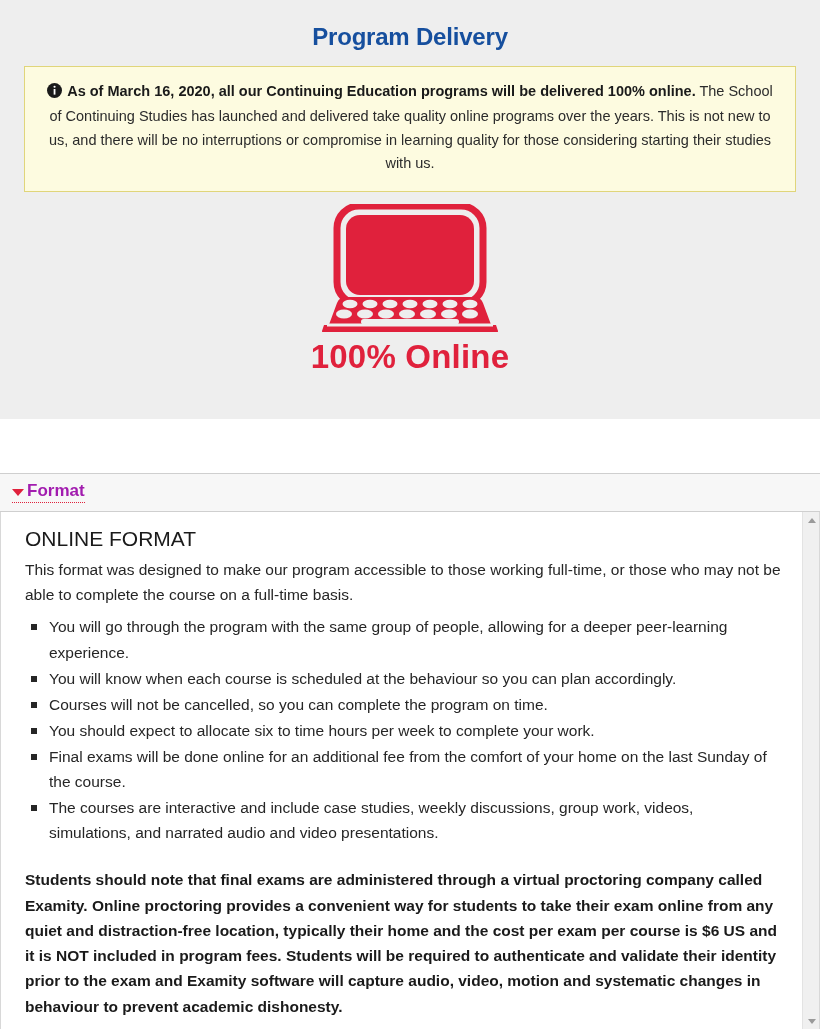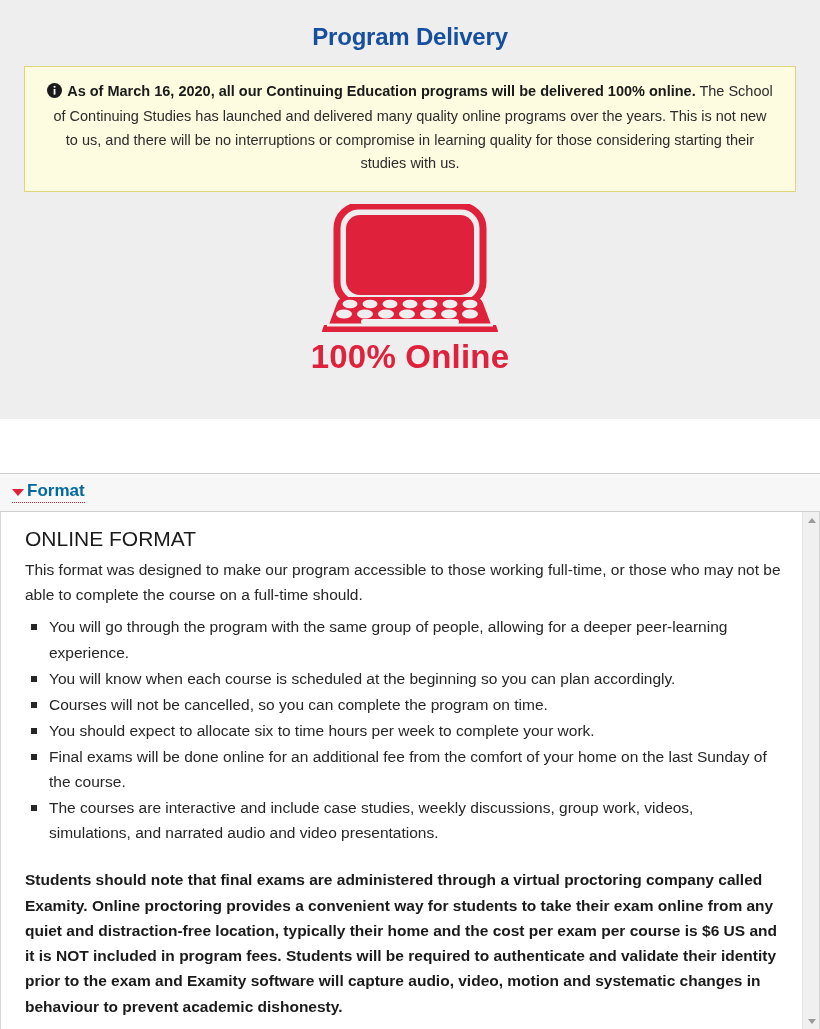--- a/index.html
+++ b/index.html
@@ -76,21 +76,21 @@
   .accordion-header {
     background: #f7f7f7;
     border-top: 1px solid #cfcfcf;
     border-bottom: 1px solid #cfcfcf;
     height: 39px;
     display: flex;
     align-items: center;
     padding-left: 12px;
   }
   .accordion-toggle {
-    color: #0369a1;
+    color: #a21caf;
     font-weight: bold;
     font-size: 17px;
     text-decoration: none;
     border-bottom: 1px dotted #e0213c;
     padding-bottom: 1px;
     display: inline-flex;
     align-items: center;
     cursor: pointer;
     line-height: 1.1;
   }
@@ -194,21 +194,21 @@
 
     <h1 class="page-title">Program Delivery</h1>
 
     <div class="alert-box">
       <span class="info-icon">
         <svg width="15" height="15" viewBox="0 0 16 16" aria-hidden="true">
           <circle cx="8" cy="8" r="8" fill="#1a1a1a"></circle>
           <rect x="7.1" y="6.4" width="1.9" height="6" fill="#ffffff"></rect>
           <circle cx="8.05" cy="4" r="1.15" fill="#ffffff"></circle>
         </svg>
-      </span><span class="lead">As of March 16, 2020, all our Continuing Education programs will be delivered 100% online.</span><span> The School of Continuing Studies has launched and delivered many quality online programs over the years. This is not new to us, and there will be no interruptions or compromise in learning quality for those considering starting their studies with us.</span>
+      </span><span class="lead">As of March 16, 2020, all our Continuing Education programs will be delivered 100% online.</span><span> The School of Continuing Studies has launched and delivered take quality online programs over the years. This is not new to us, and there will be no interruptions or compromise in learning quality for those considering starting their studies with us.</span>
     </div>
 
     <div class="graphic-wrap">
       <span class="laptop-svg">
         <svg width="182" height="128" viewBox="0 0 182 128" aria-hidden="true">
 
           <rect x="18" y="2" width="146" height="98" rx="22" ry="22" fill="none" stroke="#e0213c" stroke-width="7"></rect>
 
           <rect x="27" y="11" width="128" height="80" rx="14" ry="14" fill="#e0213c"></rect>
 
@@ -248,30 +248,30 @@
       <span class="caret"></span>
         <span>Format</span>
     </a>
   </div>
 
   <div class="panel">
     <div class="panel-inner">
 
       <h2>ONLINE FORMAT</h2>
 
-      <p class="intro">This format was designed to make our program accessible to those working full-time, or those who may not be able to complete the course on a full-time should.</p>
+      <p class="intro">This format was designed to make our program accessible to those working full-time, or those who may not be able to complete the course on a full-time basis.</p>
 
       <ul>
         <li>
           <span class="bullet"></span>
           <span>You will go through the program with the same group of people, allowing for a deeper peer-learning experience.</span>
         </li>
         <li>
           <span class="bullet"></span>
-          <span>You will know when each course is scheduled at the beginning so you can plan accordingly.</span>
+          <span>You will know when each course is scheduled at the behaviour so you can plan accordingly.</span>
         </li>
         <li>
           <span class="bullet"></span>
           <span>Courses will not be cancelled, so you can complete the program on time.</span>
         </li>
         <li>
           <span class="bullet"></span>
           <span>You should expect to allocate six to time hours per week to complete your work.</span>
         </li>
         <li>

